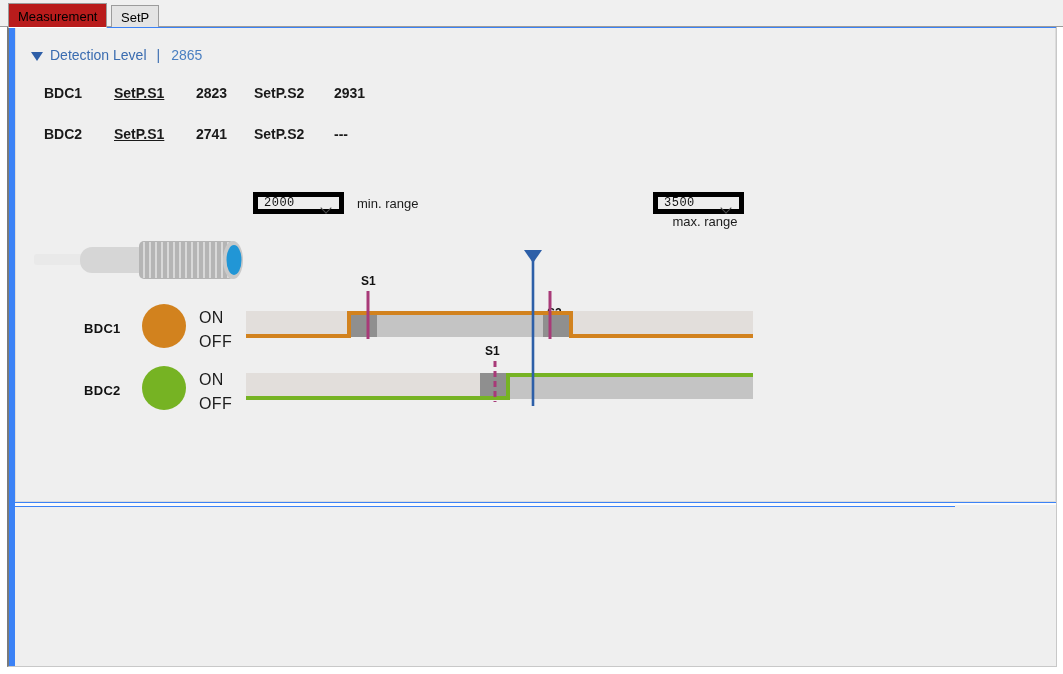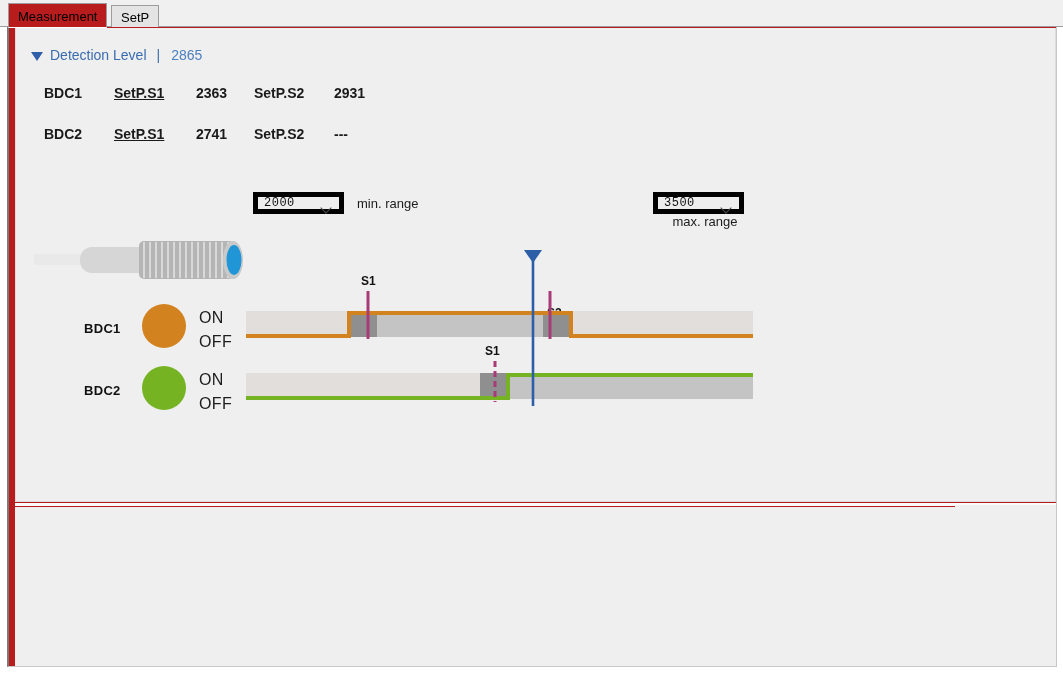--- a/index.html
+++ b/index.html
@@ -63,21 +63,21 @@
   #outer-panel {
     position: absolute;
     left: 7px;
     top: 27px;
     width: 1050px;
     height: 640px;
     border-left: 2px solid #7a7a7a;
     border-right: 1px solid #c8c8c8;
     border-bottom: 1px solid #c8c8c8;
     box-sizing: border-box;
-    background: #b91c1c;
+    background: #3b82f6;
     padding-left: 32px;
   }
 
   
   #upper-panel {
     position: absolute;
     left: 6px;
     top: 1px;
     width: 1041px;
     height: 474px;
@@ -275,21 +275,21 @@
       <div id="detection-header">
         <span id="collapse-triangle"></span>
         <span id="detection-label">Detection Level</span>
         <span id="detection-sep">|</span>
         <span id="detection-value">2865</span>
       </div>
 
       <div class="sp-row" id="sp-row-0">
         <span class="sp-name">BDC1</span>
         <span class="sp-l1">SetP.S1</span>
-        <span class="sp-v1">2363</span>
+        <span class="sp-v1">2823</span>
         <span class="sp-l2">SetP.S2</span>
         <span class="sp-v2">2931</span>
       </div>
 
       <div class="sp-row" id="sp-row-1">
         <span class="sp-name">BDC2</span>
         <span class="sp-l1">SetP.S1</span>
         <span class="sp-v1">2741</span>
         <span class="sp-l2">SetP.S2</span>
         <span class="sp-v2">---</span>

